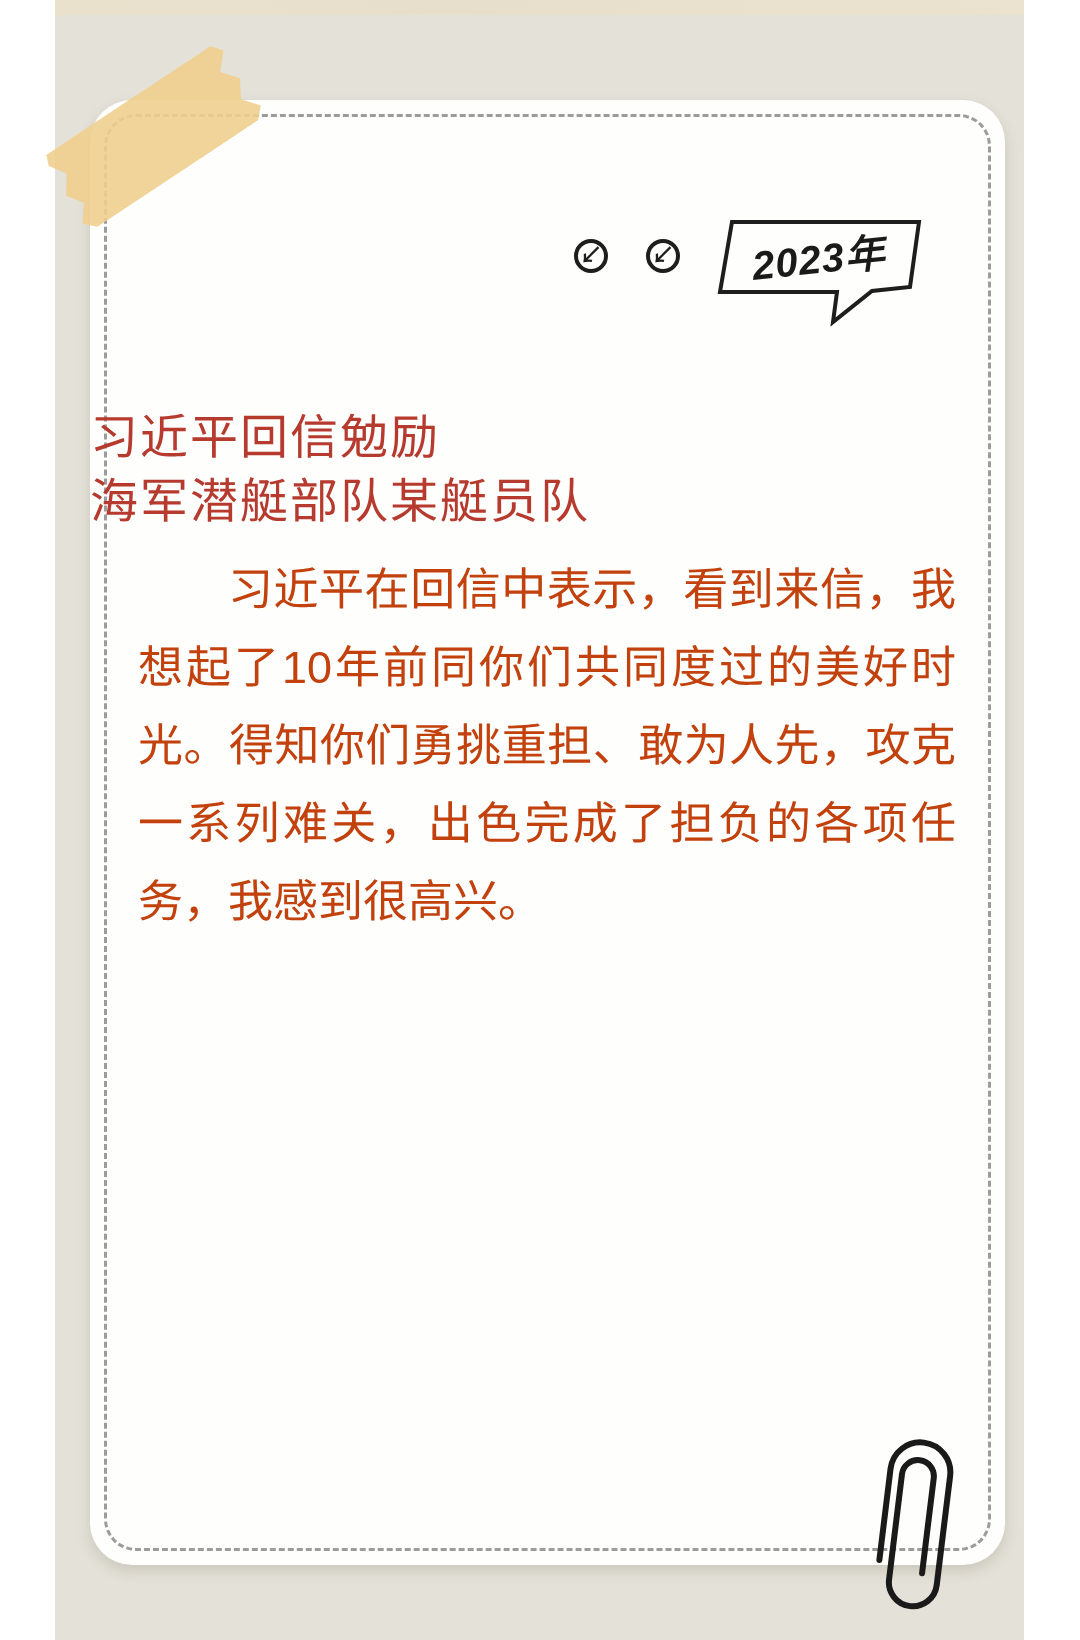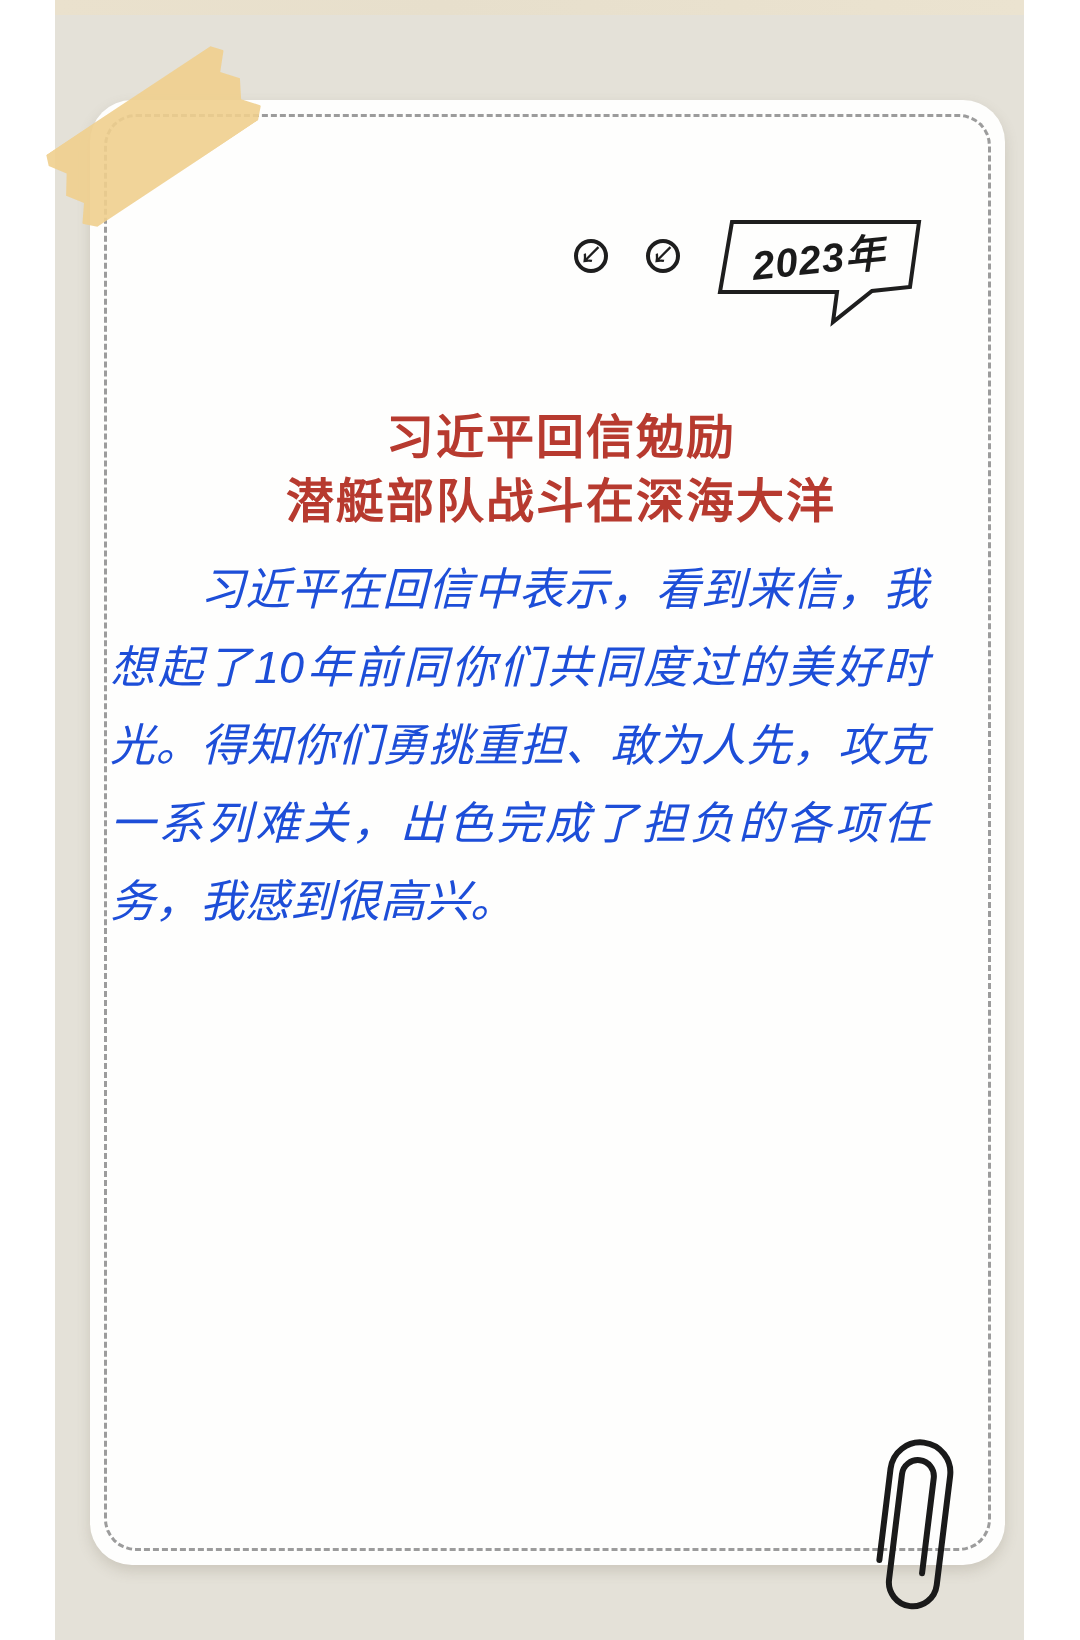--- a/index.html
+++ b/index.html
@@ -27,26 +27,26 @@
         border-radius:50%;display:flex;align-items:center;justify-content:center;
         color:#1E1E1E;font-size:22px;font-weight:bold;line-height:1;box-sizing:border-box;}
   .circle-icon.first{left:574px;top:239px;}
   .circle-icon.second{left:646px;top:239px;}
 
   .bubble-svg{position:absolute;left:712px;top:210px;width:215px;height:120px;}
   .bubble-text{position:absolute;left:726px;top:227px;width:185px;text-align:center;
         font-size:40px;font-weight:bold;font-style:italic;color:#1A1A1A;
         transform:rotate(-6deg);letter-spacing:1px;}
 
-  .title{position:absolute;left:90px;top:374px;width:942px;text-align:center;
-        color:#B73A2F;font-size:48px;font-weight:700;line-height:64px;letter-spacing:2px;}
+  .title{position:absolute;left:90px;top:374px;width:942px;text-align:left;
+        color:#B73A2F;font-size:48px;font-weight:400;line-height:64px;letter-spacing:2px;}
   .title span{display:block;}
 
-  .body-text{position:absolute;left:110px;top:551px;width:818px;
-        font-size:45px;line-height:78px;color:#1d4ed8;text-align:justify;font-style:italic;}
+  .body-text{position:absolute;left:138px;top:551px;width:818px;
+        font-size:45px;line-height:78px;color:#c2410c;text-align:justify;}
   .body-text p{margin:0;text-indent:2em;}
   .body-text p + p{margin-top:95px;}
 
   .paperclip{position:absolute;left:866px;top:1424px;width:96px;height:200px;
         transform:rotate(7deg);}
 </style>
 </head>
 <body>
 
 <div class="page">
@@ -68,21 +68,21 @@
     <span>↙</span>
   </div>
 
   <svg class="bubble-svg" viewBox="0 0 215 120" xmlns="http://www.w3.org/2000/svg">
     <polygon points="20,12 207,12 198,77 160,81 121,112 125,82 8,82" fill="#FEFEFD" stroke="#1E1E1E" stroke-width="4" stroke-linejoin="miter"></polygon>
   </svg>
   <div class="bubble-text">2023年</div>
 
   <h1 class="title">
     <span>习近平回信勉励</span>
-    <span>潜艇部队战斗在深海大洋</span>
+    <span>海军潜艇部队某艇员队</span>
   </h1>
 
   <div class="body-text">
     <p>习近平在回信中表示，看到来信，我想起了10年前同你们共同度过的美好时光。得知你们勇挑重担、敢为人先，攻克一系列难关，出色完成了担负的各项任务，我感到很高兴。</p>
   </div>
 
   <svg class="paperclip" viewBox="0 0 96 200" xmlns="http://www.w3.org/2000/svg">
     <path d="M62,148 L62,52 A16,16 0 0 0 30,52 L30,158 A24,24 0 0 0 78,158 L78,48 A30,30 0 0 0 18,48 L18,140" fill="none" stroke="#1A1A1A" stroke-width="6" stroke-linecap="round"></path>
   </svg>
 

